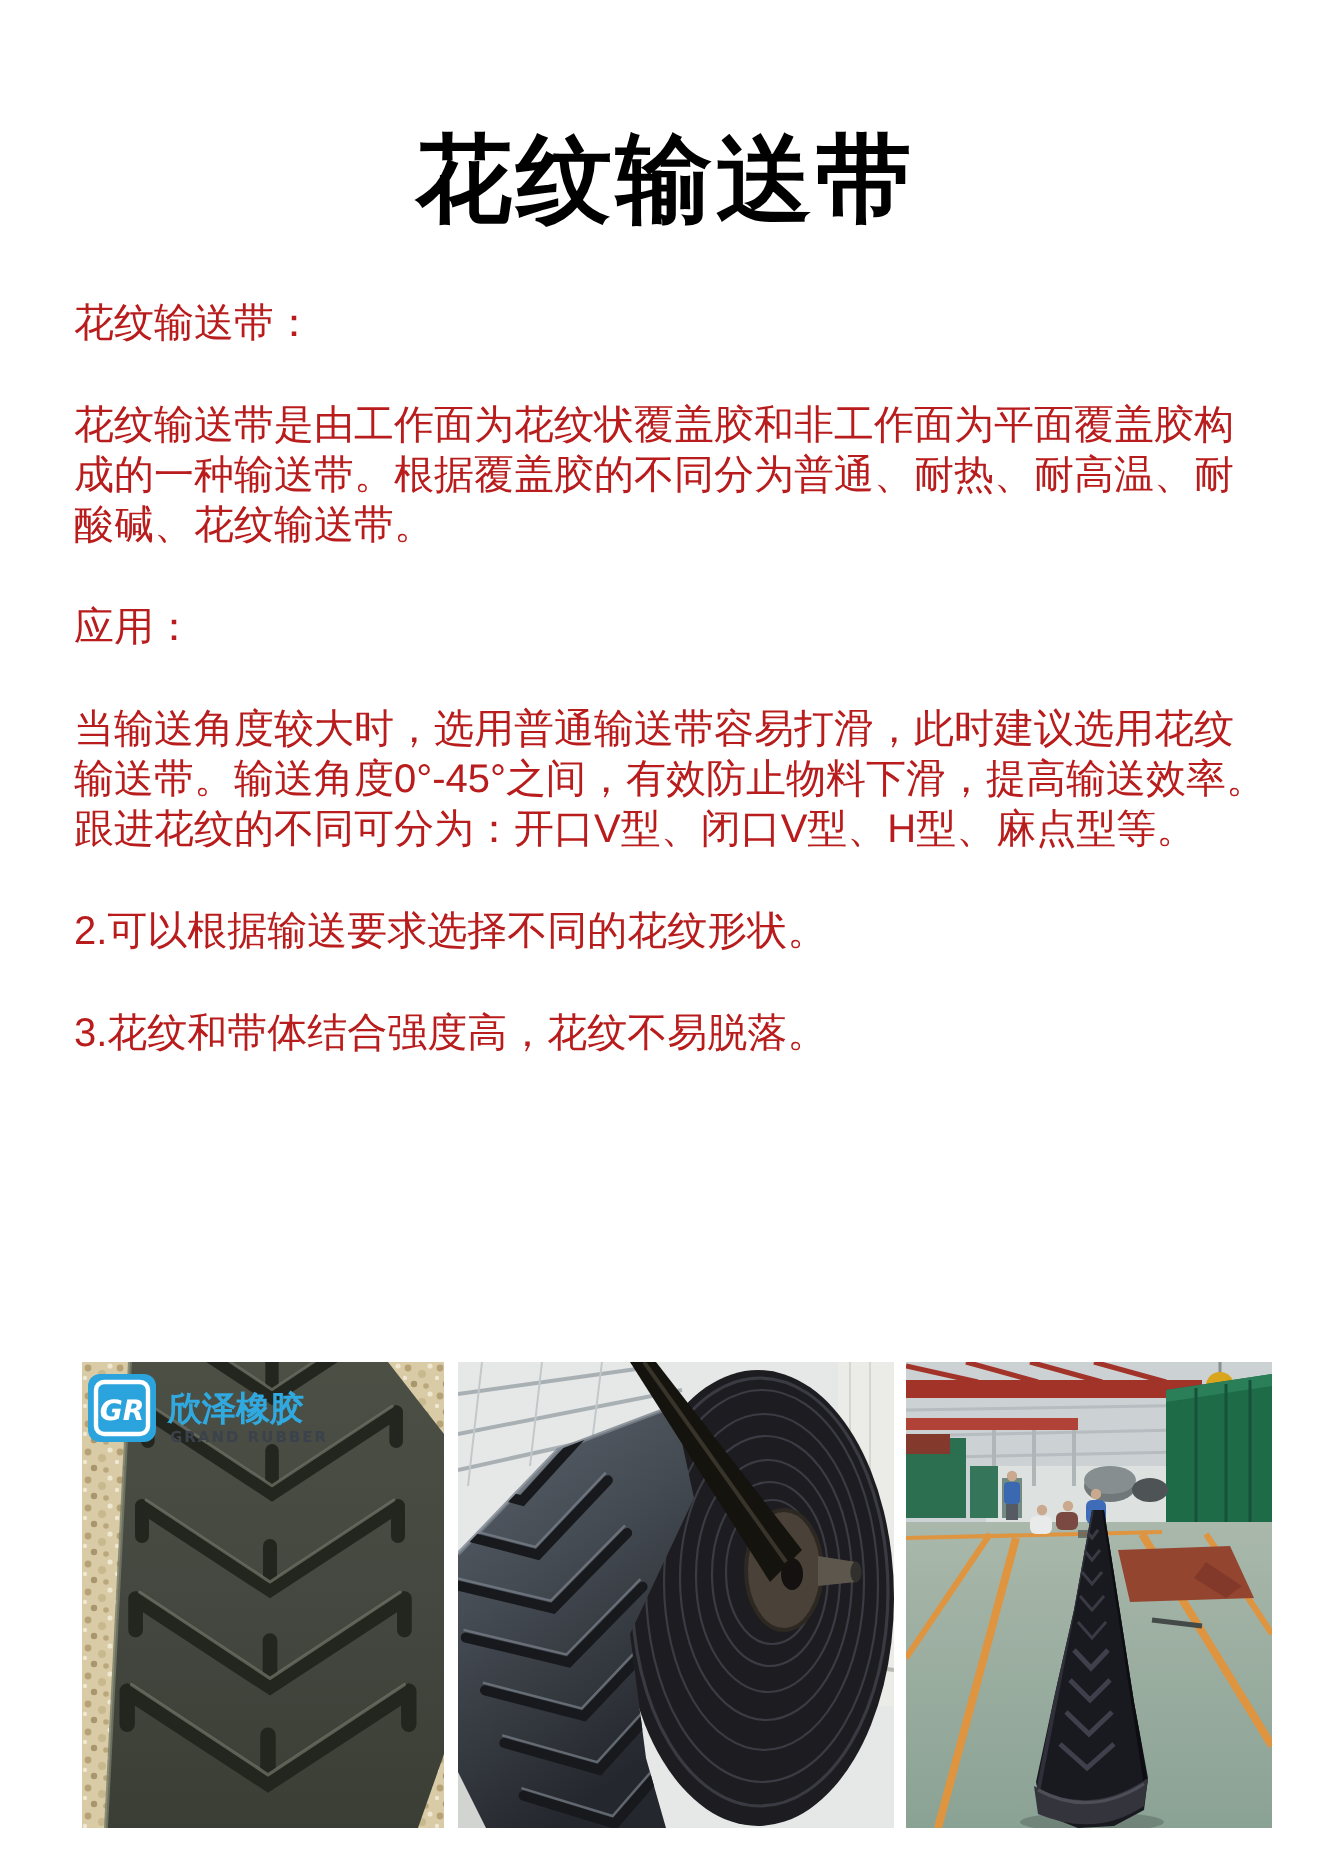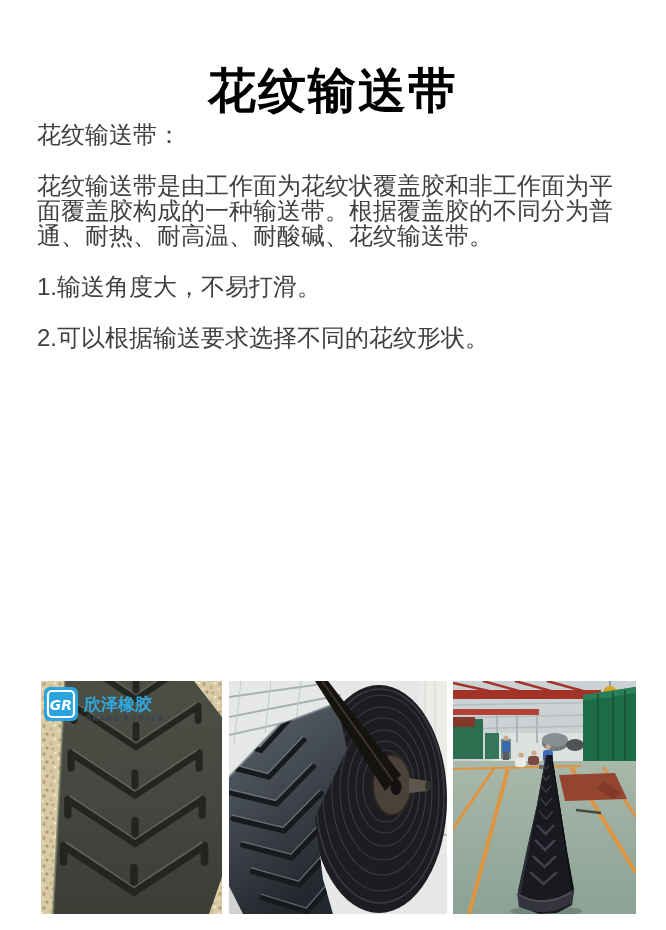--- a/index.html
+++ b/index.html
@@ -8,41 +8,43 @@
     color:#111;overflow:hidden;
     font-family:"Liberation Sans","DejaVu Sans",sans-serif;
     margin-top:40px;
   }
   .title{
     position:absolute;top:22px;left:0;width:666px;margin:0;
     font-size:48px;line-height:58px;font-weight:bold;letter-spacing:2px;
     text-align:center;color:#000;
   }
   .body-text{
-    position:absolute;left:37px;top:56px;width:599px;
-    font-size:24px;line-height:25px;color:#404040;
+    position:absolute;left:37px;top:84px;width:599px;
+    font-size:20px;line-height:25px;color:#b91c1c;
   }
   .body-text p{margin:26px 0 0 0;word-break:break-all;line-break:anywhere;}
   .photo{position:absolute;top:641px;display:block;}
   #photo1{left:41px;}
   #photo2{left:229px;}
   #photo3{left:453px;}
 </style>
 </head>
 <body>
 
 <div class="page">
 
   <h1 class="title">花纹输送带</h1>
 
   <div class="body-text">
     <p>花纹输送带：</p>
     <p>花纹输送带是由工作面为花纹状覆盖胶和非工作面为平面覆盖胶构成的一种输送带。根据覆盖胶的不同分为普通、耐热、耐高温、耐酸碱、花纹输送带。</p>
-    <p>1.输送角度大，不易打滑。</p>
+    <p>应用：</p>
+    <p>当输送角度较大时，选用普通输送带容易打滑，此时建议选用花纹输送带。输送角度0°-45°之间，有效防止物料下滑，提高输送效率。跟进花纹的不同可分为：开口V型、闭口V型、H型、麻点型等。</p>
     <p>2.可以根据输送要求选择不同的花纹形状。</p>
+    <p>3.花纹和带体结合强度高，花纹不易脱落。</p>
   </div>
 
   <svg id="photo1" class="photo" width="181" height="233" viewBox="0 0 181 233">
     <defs>
       <pattern id="p1-gravel" width="16" height="14" patternUnits="userSpaceOnUse">
         <rect width="16" height="14" fill="#d9cba6"></rect>
         <circle cx="3" cy="3" r="1.7" fill="#b5a276"></circle>
         <circle cx="10" cy="6" r="2" fill="#c8b88e"></circle>
         <circle cx="14" cy="2" r="1.3" fill="#efe7cf"></circle>
         <circle cx="6" cy="11" r="1.6" fill="#a8966c"></circle>

